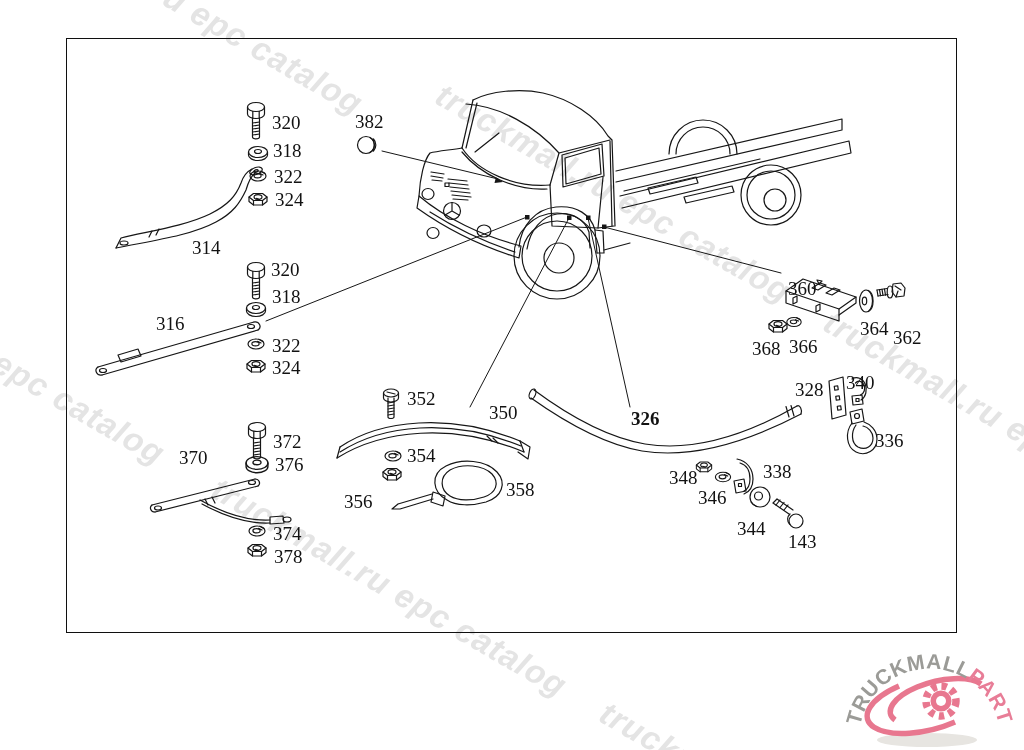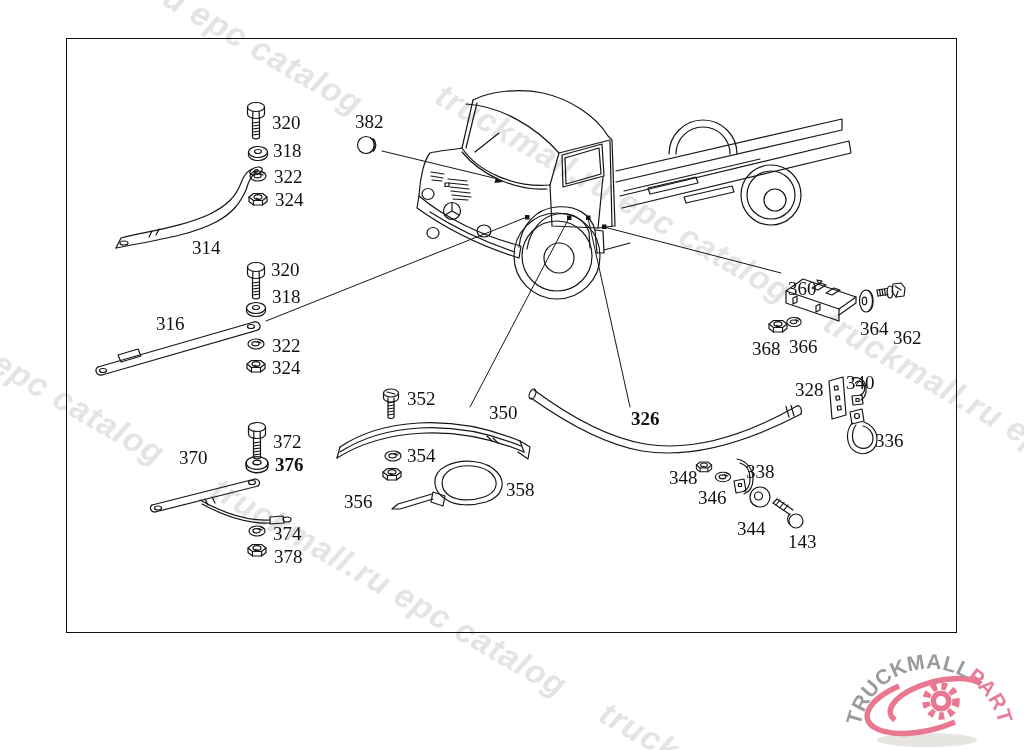--- a/index.html
+++ b/index.html
@@ -288,41 +288,41 @@
       <div class="part-label" style="left: 274px; top: 167px;">322</div>
       <div class="part-label" style="left: 275px; top: 190px;">324</div>
       <div class="part-label" style="left: 355px; top: 112px;">382</div>
       <div class="part-label" style="left: 192px; top: 238px;">314</div>
       <div class="part-label" style="left: 271px; top: 260px;">320</div>
       <div class="part-label" style="left: 272px; top: 287px;">318</div>
       <div class="part-label" style="left: 144px; top: 314px; margin-left: 12px;">316</div>
       <div class="part-label" style="left: 272px; top: 336px;">322</div>
       <div class="part-label" style="left: 272px; top: 358px;">324</div>
       <div class="part-label" style="left: 273px; top: 432px;">372</div>
-      <div class="part-label" style="left: 275px; top: 455px; font-weight: bold;">376</div>
+      <div class="part-label" style="left: 275px; top: 455px;">376</div>
       <div class="part-label" style="left: 179px; top: 448px;">370</div>
       <div class="part-label" style="left: 273px; top: 524px;">374</div>
       <div class="part-label" style="left: 274px; top: 547px;">378</div>
       <div class="part-label" style="left: 407px; top: 389px;">352</div>
       <div class="part-label" style="left: 489px; top: 403px;">350</div>
       <div class="part-label" style="left: 407px; top: 446px;">354</div>
       <div class="part-label" style="left: 344px; top: 492px;">356</div>
       <div class="part-label" style="left: 506px; top: 480px;">358</div>
       <div class="part-label" style="left: 631px; top: 409px; font-weight: bold;">326</div>
       <div class="part-label" style="left: 749px; top: 279px; margin-left: 39px;">360</div>
       <div class="part-label" style="left: 860px; top: 319px;">364</div>
       <div class="part-label" style="left: 893px; top: 307px; margin-top: 21px;">362</div>
       <div class="part-label" style="left: 752px; top: 339px; text-align: right;">368</div>
       <div class="part-label" style="left: 789px; top: 337px;">366</div>
       <div class="part-label" style="left: 795px; top: 380px;">328</div>
       <div class="part-label" style="left: 846px; top: 373px;">340</div>
       <div class="part-label" style="left: 875px; top: 431px;">336</div>
       <div class="part-label" style="left: 669px; top: 468px;">348</div>
       <div class="part-label" style="left: 698px; top: 488px;">346</div>
-      <div class="part-label" style="left: 746px; top: 462px;">338</div>
+      <div class="part-label" style="left: 763px; top: 462px;">338</div>
       <div class="part-label" style="left: 737px; top: 519px;">344</div>
       <div class="part-label" style="left: 788px; top: 532px;">143</div>
     </div>
 
   <svg id="logo" width="190" height="102" viewBox="0 0 190 102">
     <ellipse cx="92" cy="92" rx="50" ry="7" fill="#e7e5e1" stroke="none"></ellipse>
     <path d="M 60,72 A 47,20 -14 0 1 146,36" fill="none" stroke="#e8778f" stroke-width="5.5"></path>
     <path d="M 64,38 A 47,20 -14 0 0 120,74" fill="none" stroke="#e8778f" stroke-width="5.5"></path>
     <g transform="translate(106,53)">
       <circle r="15" fill="none" stroke="#e8778f" stroke-width="7.5" stroke-dasharray="5.4,4.7"></circle>

